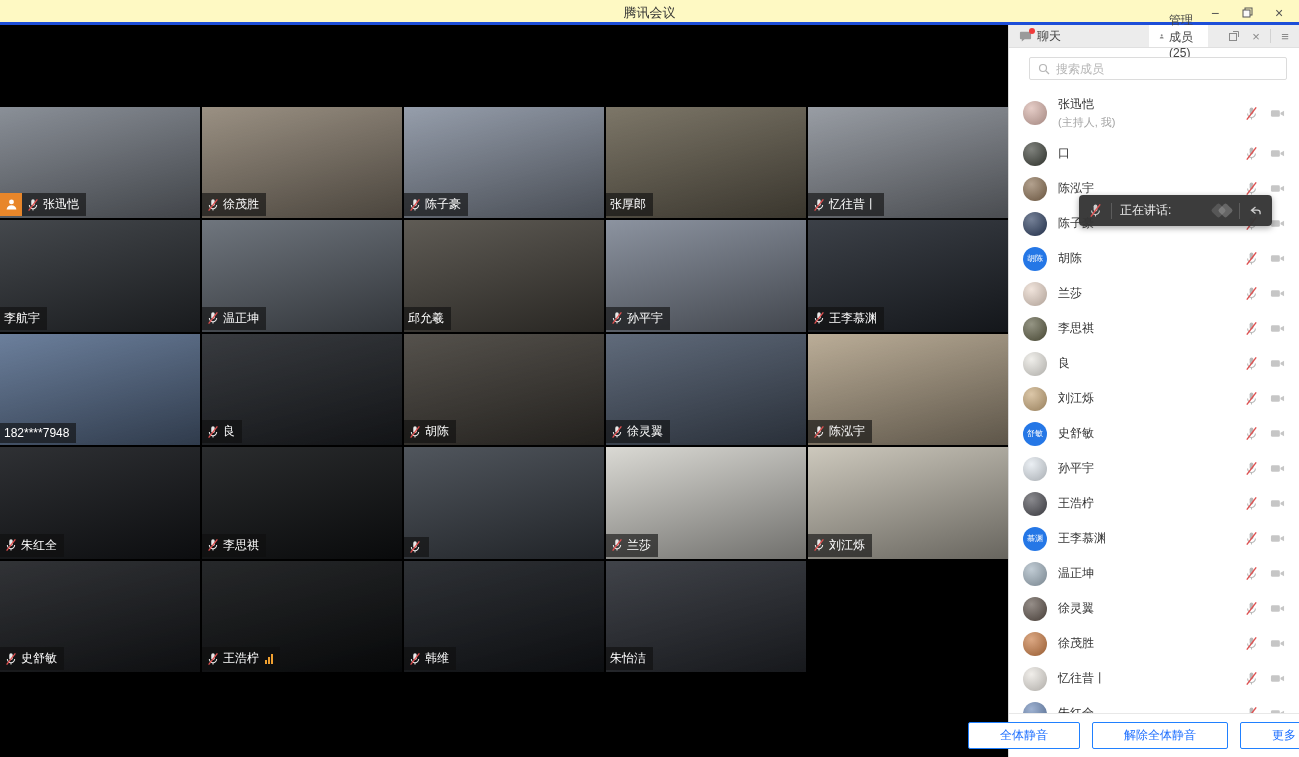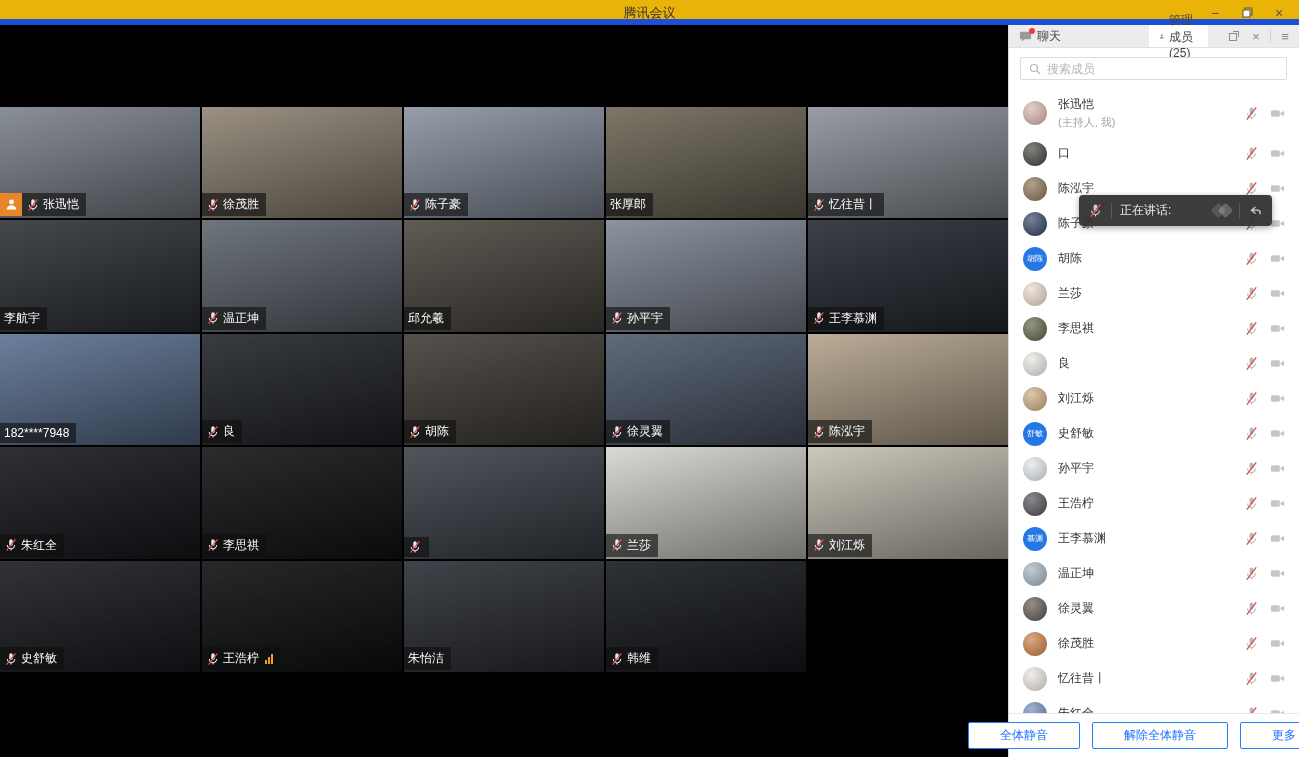--- a/index.html
+++ b/index.html
@@ -1,21 +1,21 @@
 <!DOCTYPE html>
 <html><head>
 <meta charset="utf-8">
 <style>
   * { margin:0; padding:0; box-sizing:border-box; }
   html,body { width:1299px; height:757px; overflow:hidden; }
   body { font-family:"Liberation Sans","DejaVu Sans",sans-serif; background:#000; }
   .app { position:relative; width:1299px; height:757px; background:#000; }
 
   
-  .titlebar { position:absolute; top:0; left:0; width:1299px; height:25px; background:#eab308; border-bottom:6px solid #1d4ed8; }
+  .titlebar { position:absolute; top:0; left:0; width:1299px; height:25px; background:#fef9c3; border-bottom:3px solid #1d4ed8; }
   .titlebar .title { position:absolute; left:0; right:0; top:0; height:25px; line-height:25px; text-align:center; font-size:13px; color:#333; }
   .win-controls { position:absolute; right:6px; top:0; height:25px; display:flex; align-items:center; gap:4px; }
   .win-btn { width:28px; height:22px; display:flex; align-items:center; justify-content:center; color:#555; font-size:14px; cursor:default; }
 
   
   .main { position:absolute; top:25px; left:0; width:1008px; height:732px; background:#000; }
   .video-grid { position:absolute; top:82px; left:0; width:1008px; height:565px; display:grid; grid-template-columns:repeat(5,1fr); grid-template-rows:repeat(5,1fr); gap:2px; background:#000; }
   .tile { position:relative; overflow:hidden; }
   .tile-bar { position:absolute; left:0; bottom:2px; display:flex; align-items:stretch; }
   .host-badge { width:22px; display:flex; align-items:center; justify-content:center; background:#e8862a; }
@@ -31,21 +31,21 @@
   .tabbar { height:23px; background:#ececec; display:flex; align-items:stretch; border-bottom:1px solid #e0e0e0; font-size:12px; color:#444; flex:0 0 auto;gap:12px; }
   .tab { display:flex; align-items:center; gap:5px; padding:0 10px; cursor:default; }
   .tab-chat { width:137px; position:relative; }
   .tab-active { background:#fff; flex:1; }
   .tab svg { width:13px; height:13px; }
   .chat-dot { position:absolute; left:20px; top:3px; width:6px; height:6px; border-radius:50%; background:#f03b3b; }
   .tabbar-icons { display:flex; align-items:center; gap:6px; padding:0 6px; }
   .tabbar-icons .tb-ic { display:flex; align-items:center; justify-content:center; width:16px; height:16px; color:#8a8a8a; font-size:13px; }
   .tab-sep { width:1px; height:14px; background:#d2d2d2; align-self:center; }
 
-  .search-wrap { padding:9px 12px 8px 11px; flex:0 0 auto; }
+  .search-wrap { padding:9px 12px 8px 20px; flex:0 0 auto; }
   .search-box { display:flex; align-items:center; gap:6px; height:23px; border:1px solid #dcdcdc; border-radius:2px; padding:0 8px; background:#fff; }
   .search-box svg { width:12px; height:12px; flex:0 0 auto; }
   .search-box input { border:0; outline:none; flex:1; font-size:12px; color:#333; background:transparent; }
   .search-box input::placeholder { color:#b6b6b6; }
 
   .plist { flex:1 1 auto; overflow:hidden; position:relative; padding-top:2px; }
   .prow { display:flex; align-items:center; height:35px; padding:0 14px; }
   .prow.tall { height:46px; }
   .avatar { width:24px; height:24px; border-radius:50%; flex:0 0 auto; margin-right:11px; display:flex; align-items:center; justify-content:center; color:#fff; font-size:8px; line-height:1; letter-spacing:0; overflow:hidden; }
   .pmeta { display:flex; flex-direction:column; justify-content:center; min-width:0; }
@@ -388,39 +388,39 @@
               </span>
               <span>王浩柠</span>
               <span class="sig-bars">
                 <i></i>
                 <i></i>
                 <i></i>
               </span>
             </span>
           </div>
         </div>
+        <div class="tile" style="background: linear-gradient(165deg, rgba(255, 255, 255, 0.1), rgba(0, 0, 0, 0.48)), rgb(23, 26, 31);">
+          <div class="tile-bar">
+            <span class="tile-label">
+              <span class="icon">
+                <svg viewBox="0 0 16 16">
+                  <rect x="6" y="1.5" width="4" height="7.5" rx="2" fill="#e9e9e9"></rect>
+                  <path d="M3.8 8a4.2 4.2 0 0 0 8.4 0" fill="none" stroke="#e9e9e9" stroke-width="1.2"></path>
+                  <line x1="8" y1="12.4" x2="8" y2="14.4" stroke="#e9e9e9" stroke-width="1.2"></line>
+                  <line x1="3" y1="14.5" x2="13" y2="1.5" stroke="#e04f4f" stroke-width="1.5"></line>
+                </svg>
+              </span>
+              <span>韩维</span>
+            </span>
+          </div>
+        </div>
         <div class="tile" style="background: linear-gradient(165deg, rgba(255, 255, 255, 0.1), rgba(0, 0, 0, 0.48)), rgb(43, 46, 53);">
           <div class="tile-bar">
             <span class="tile-label">
               <span>朱怡洁</span>
-            </span>
-          </div>
-        </div>
-        <div class="tile" style="background: linear-gradient(165deg, rgba(255, 255, 255, 0.1), rgba(0, 0, 0, 0.48)), rgb(23, 26, 31);">
-          <div class="tile-bar">
-            <span class="tile-label">
-              <span class="icon">
-                <svg viewBox="0 0 16 16">
-                  <rect x="6" y="1.5" width="4" height="7.5" rx="2" fill="#e9e9e9"></rect>
-                  <path d="M3.8 8a4.2 4.2 0 0 0 8.4 0" fill="none" stroke="#e9e9e9" stroke-width="1.2"></path>
-                  <line x1="8" y1="12.4" x2="8" y2="14.4" stroke="#e9e9e9" stroke-width="1.2"></line>
-                  <line x1="3" y1="14.5" x2="13" y2="1.5" stroke="#e04f4f" stroke-width="1.5"></line>
-                </svg>
-              </span>
-              <span>韩维</span>
             </span>
           </div>
         </div>
       </div>
   </div>
 
   <div class="sidebar">
 
     <div class="tabbar">
       <div class="tab tab-chat">

